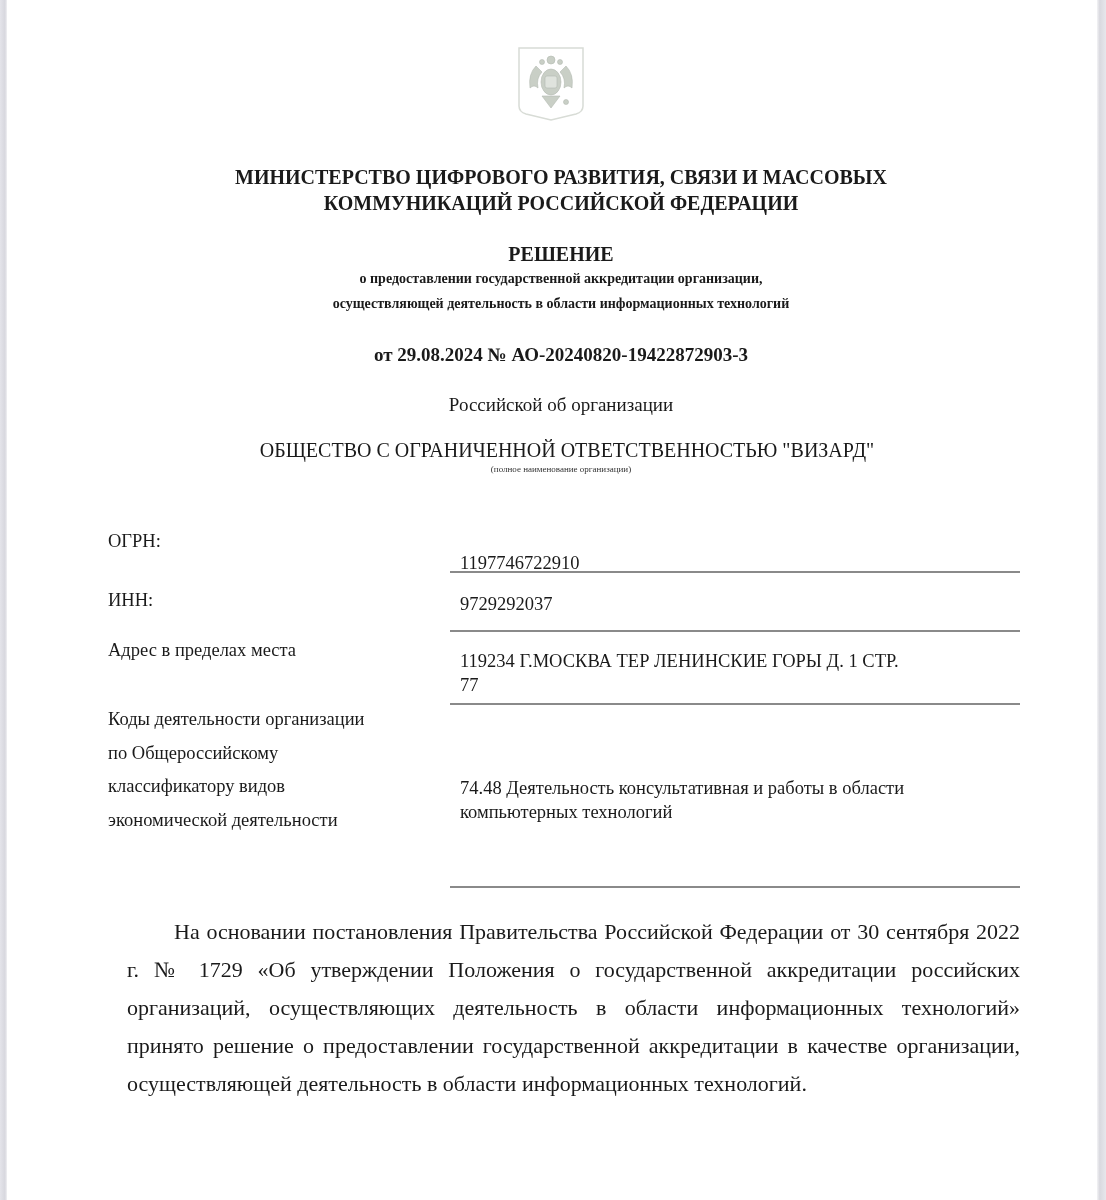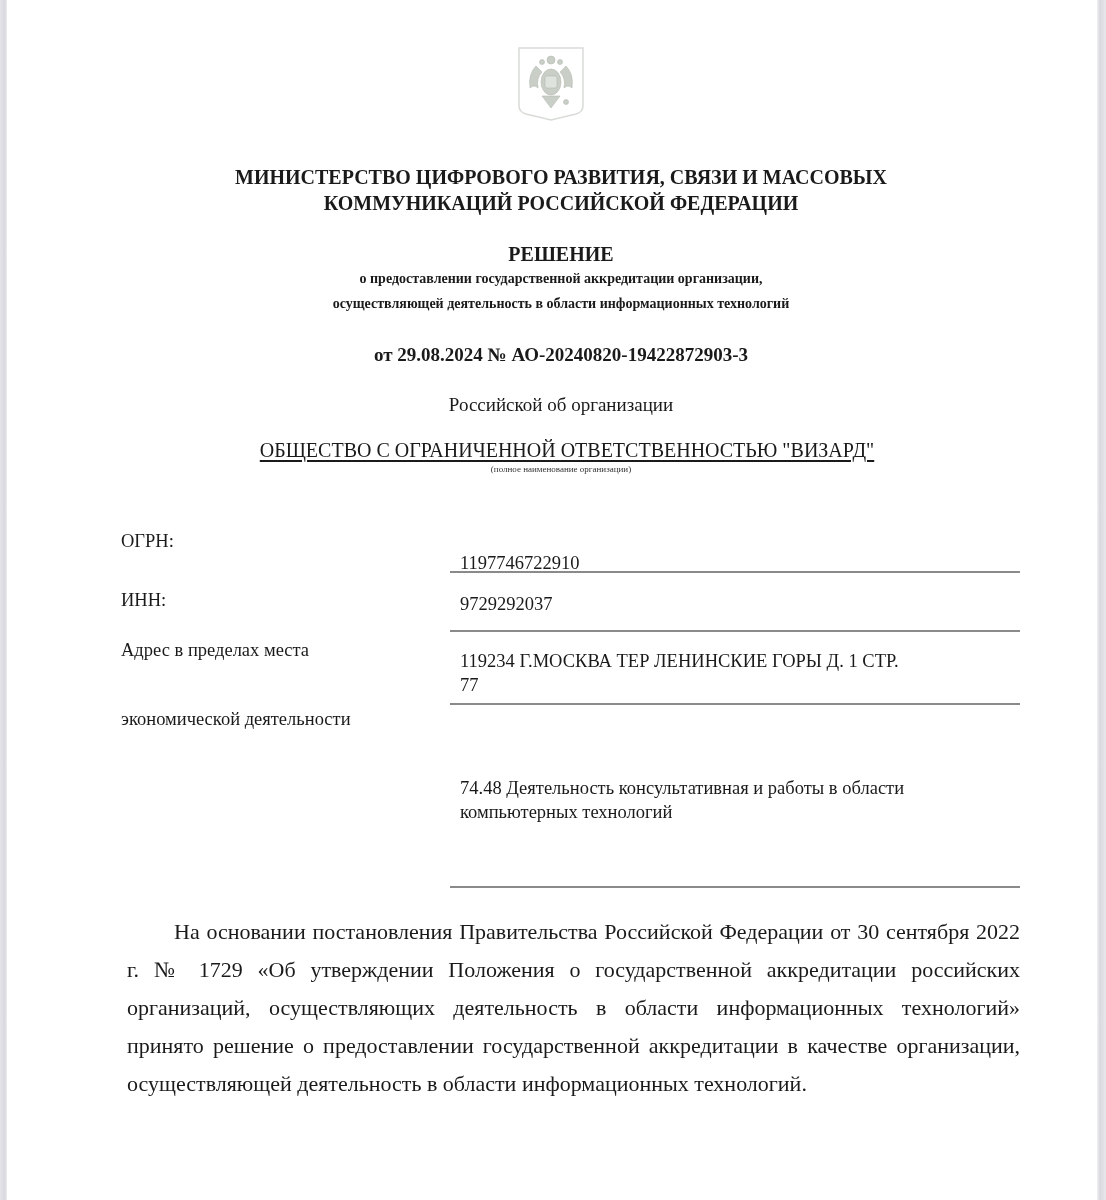--- a/index.html
+++ b/index.html
@@ -16,24 +16,24 @@
 
   .emblem { position: absolute; left: 516px; top: 44px; width: 70px; height: 78px; }
 
   .center { position: absolute; left: 8px; width: 1106px; text-align: center; }
   .ministry { top: 164px; font-weight: bold; font-size: 20px; line-height: 26px; }
   .decision-title { top: 242px; font-weight: bold; font-size: 20px; line-height: 24px; }
   .decision-sub { top: 266px; font-weight: bold; font-size: 14px; line-height: 25px; }
   .decision-num { top: 343px; font-weight: bold; font-size: 19px; line-height: 24px; }
   .org-info { top: 393px; font-size: 19px; line-height: 24px; }
   .org-name { top: 438px; font-size: 20px; line-height: 24px; }
-  .org-name span { text-decoration: underline; text-underline-offset: 3px; margin-left: 12px; }
+  .org-name span { text-underline-offset: 3px; margin-left: 12px; }
   .org-caption { top: 463px; font-size: 9px; line-height: 12px; color: #333; }
 
-  .label { position: absolute; left: 121px; font-size: 18.5px; line-height: 33.5px; }
+  .label { position: absolute; left: 108px; font-size: 18.5px; line-height: 33.5px; }
   .value { position: absolute; left: 460px; width: 560px; font-size: 18.5px; line-height: 24px; }
   .rule { position: absolute; left: 450px; width: 570px; height: 2px; background: #8a8a8a; }
 
   .para { position: absolute; left: 127px; width: 893px; top: 913px;
     font-size: 22px; line-height: 38px; text-align: justify; text-indent: 47px; }
 </style>
 </head>
 <body>
 
 <div class="edge-left"></div>
@@ -81,20 +81,23 @@
 <div class="label" style="top:634px">
   <div>Адрес в пределах места</div>
 </div>
 <div class="value" style="top:649px">
   <div>119234 Г.МОСКВА ТЕР ЛЕНИНСКИЕ ГОРЫ Д. 1 СТР.</div>
   <div>77</div>
 </div>
 <div class="rule" style="top:703px"></div>
 
 <div class="label" style="top:703px">
+  <div>Коды деятельности организации</div>
+  <div>по Общероссийскому</div>
+  <div>классификатору видов</div>
   <div>экономической деятельности</div>
 </div>
 <div class="value" style="top:776px">
   <div>74.48 Деятельность консультативная и работы в области</div>
   <div>компьютерных технологий</div>
 </div>
 <div class="rule" style="top:886px"></div>
 
 <div class="para">На основании постановления Правительства Российской Федерации от 30 сентября 2022 г. № 1729 «Об утверждении Положения о государственной аккредитации российских организаций, осуществляющих деятельность в области информационных технологий» принято решение о предоставлении государственной аккредитации в качестве организации, осуществляющей деятельность в области информационных технологий.</div>
 

